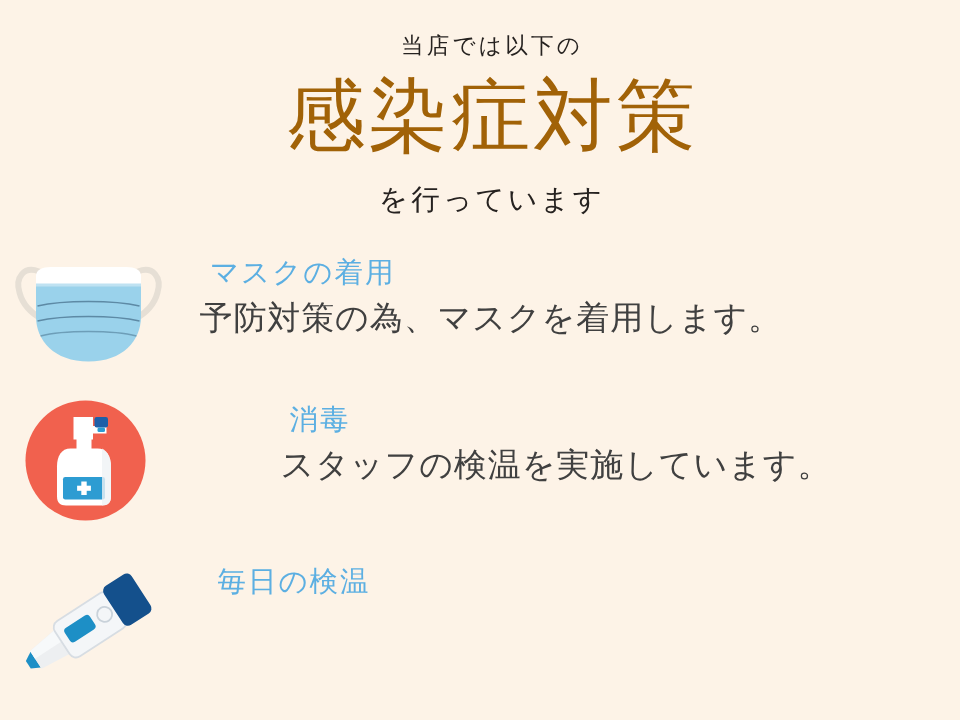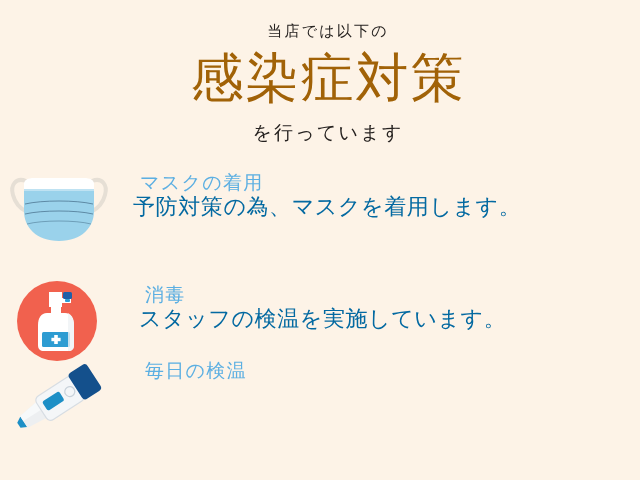--- a/index.html
+++ b/index.html
@@ -81,37 +81,38 @@
     padding-top: 4px;
   }
   .item-title {
     color: #5CAFE2;
     font-size: 19px;
     letter-spacing: 1.3px;
     line-height: 1.15;
     font-family: "Liberation Serif", "DejaVu Serif", serif;
   }
   .item-desc {
-    color: #0369a1;
+    color: #404040;
     font-size: 22px;
     letter-spacing: 0.6px;
+    margin-top: 5px;
     line-height: 1.2;
     font-family: "Liberation Serif", "DejaVu Serif", serif;
   }
   
   .item--mask .text-slot   { margin-left: 28px; }
   .item--mask .item-desc   { margin-left: -7px; }
   .item--sanitize .text-slot { margin-left: 33px; }
   .item--sanitize .item-desc { margin-left: -6px; }
   .item--temp .text-slot   { margin-left: 33px; }
   .item--temp .item-desc   { margin-left: 0px; }
 
   .item--mask      { top: 0px;  }
-  .item--sanitize  { top: 20px;  }
-  .item--temp      { top: 4px; }
+  .item--sanitize  { top: 6px; gap: 48px;  }
+  .item--temp      { top: 22px; }
 
   
   .mask-icon {
     position: absolute;
     left: 8px;
     top: 5px;
     width: 102px;
     height: 72px;
   }
 

